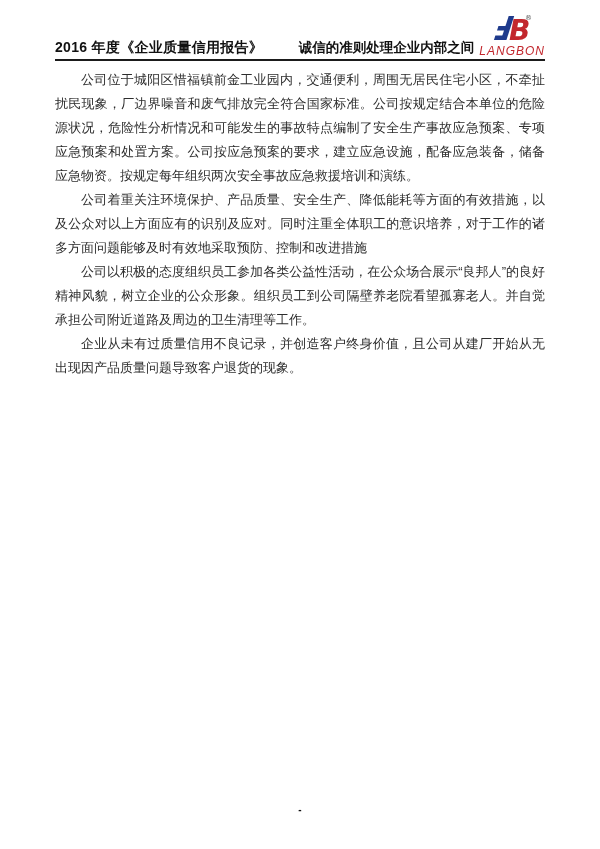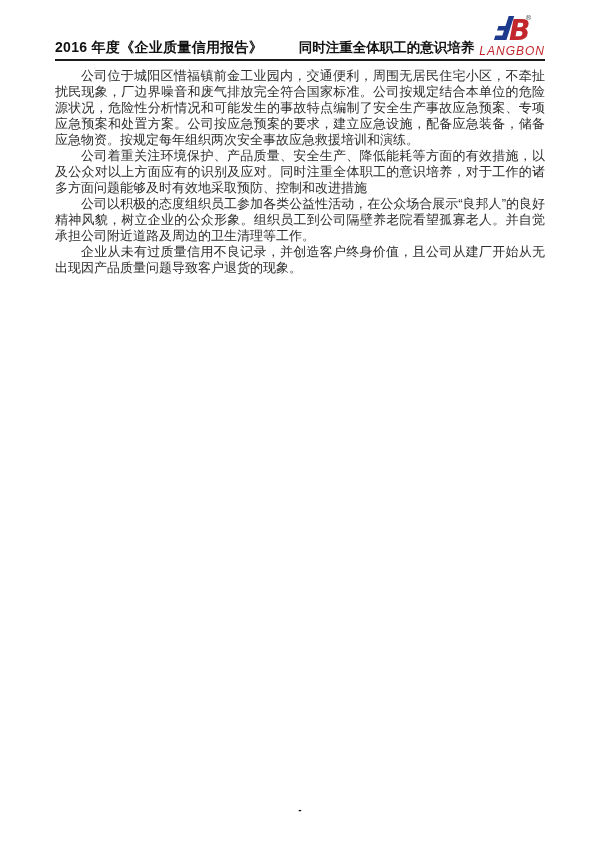--- a/index.html
+++ b/index.html
@@ -51,21 +51,21 @@
     font-weight: normal;
     font-size: 12px;
     letter-spacing: 1px;
     margin-top: 1px;
     white-space: nowrap;
   }
   
   .doc-body {
     margin-top: 7px;
     font-size: 13px;
-    line-height: 16px;
+    line-height: 24px;
     text-align: justify;
     color: #2d2d2d;
   }
   .doc-body p { margin: 0; text-indent: 2em; }
   .section-heading {
     font-weight: bold;
     color: #151515;
     font-size: 13.5px;
     margin: 16px 0 8px 0;
     text-indent: 2em;
@@ -82,21 +82,21 @@
     color: #111;
   }
 </style>
 </head>
 <body>
 
 <div class="page">
 
   <div class="header">
     <span class="header-title">2016 年度《企业质量信用报告》</span>
-    <span class="header-company">同时注重全体职工的意识培养</span>
+    <span class="header-company">诚信的准则处理企业内部之间</span>
     <span class="logo">
       <span class="logo-emblem">
         <svg width="40" height="32" viewBox="0 0 40 32" aria-hidden="true">
 
           <g transform="skewX(-18) translate(10,0)">
             <rect x="8" y="4" width="5.5" height="24" fill="#1e3a8c"></rect>
             <rect x="1" y="14" width="8" height="4.5" fill="#1e3a8c"></rect>
             <rect x="1" y="23.5" width="8" height="4.5" fill="#1e3a8c"></rect>
           </g>
 

